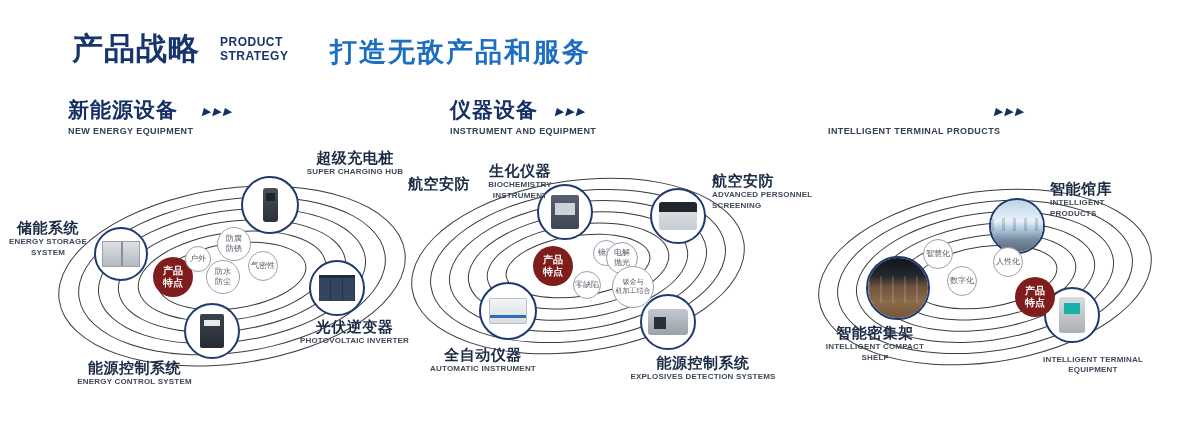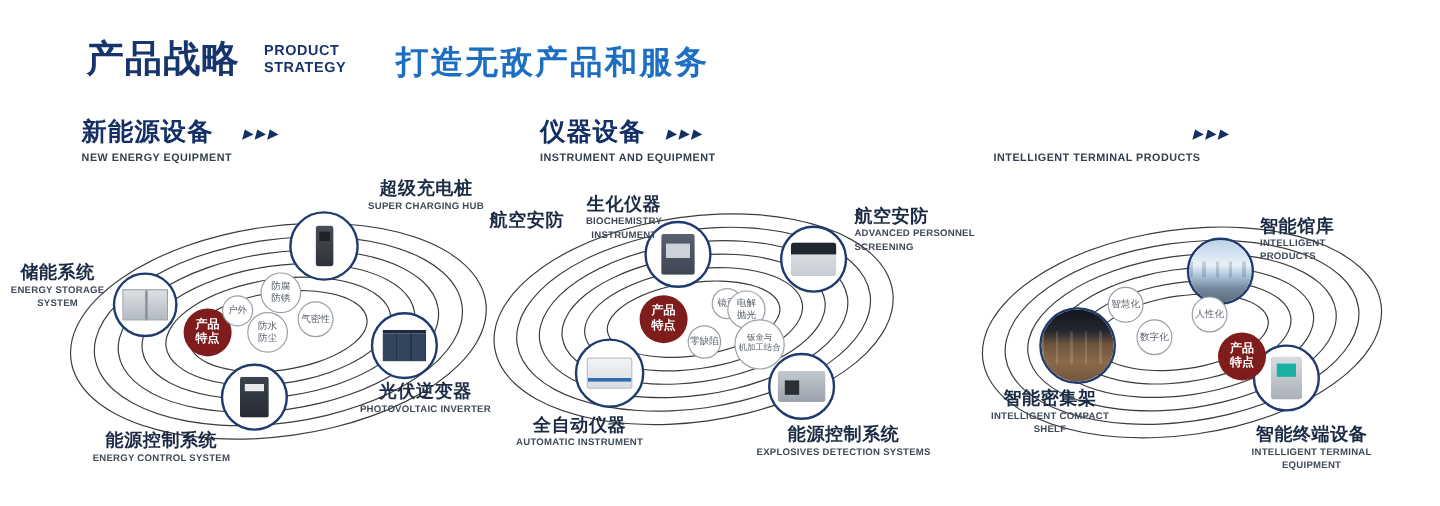--- a/index.html
+++ b/index.html
@@ -270,21 +270,20 @@
   </div>
   <div class="prod-label l3b">
     <div class="prod-name">智能密集架</div>
     <div class="prod-en">INTELLIGENT COMPACT SHELF</div>
   </div>
 
   <div class="prod-circle p3c">
     <div class="eq-terminal"></div>
   </div>
   <div class="prod-label l3c">
-    <div class="prod-name">智能终端设备</div>
     <div class="prod-en">INTELLIGENT TERMINAL EQUIPMENT</div>
   </div>
 
   <div class="badge b3">
     <span>产品特点</span>
   </div>
   <div class="bubble fb3a">智慧化</div>
   <div class="bubble fb3b">人性化</div>
   <div class="bubble fb3c">数字化</div>
 

